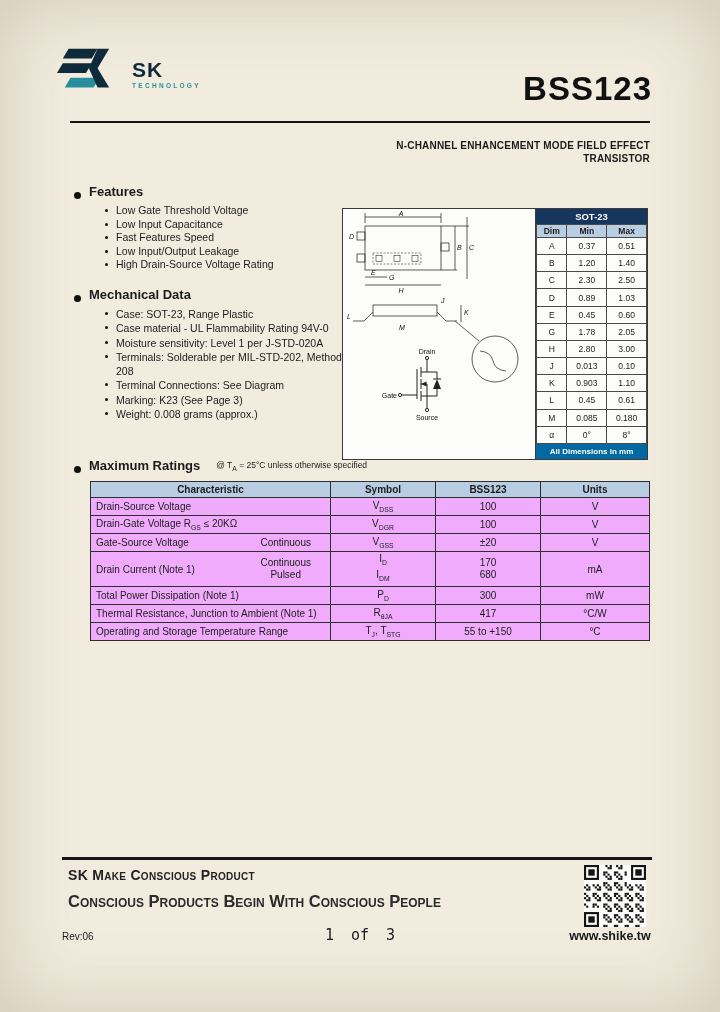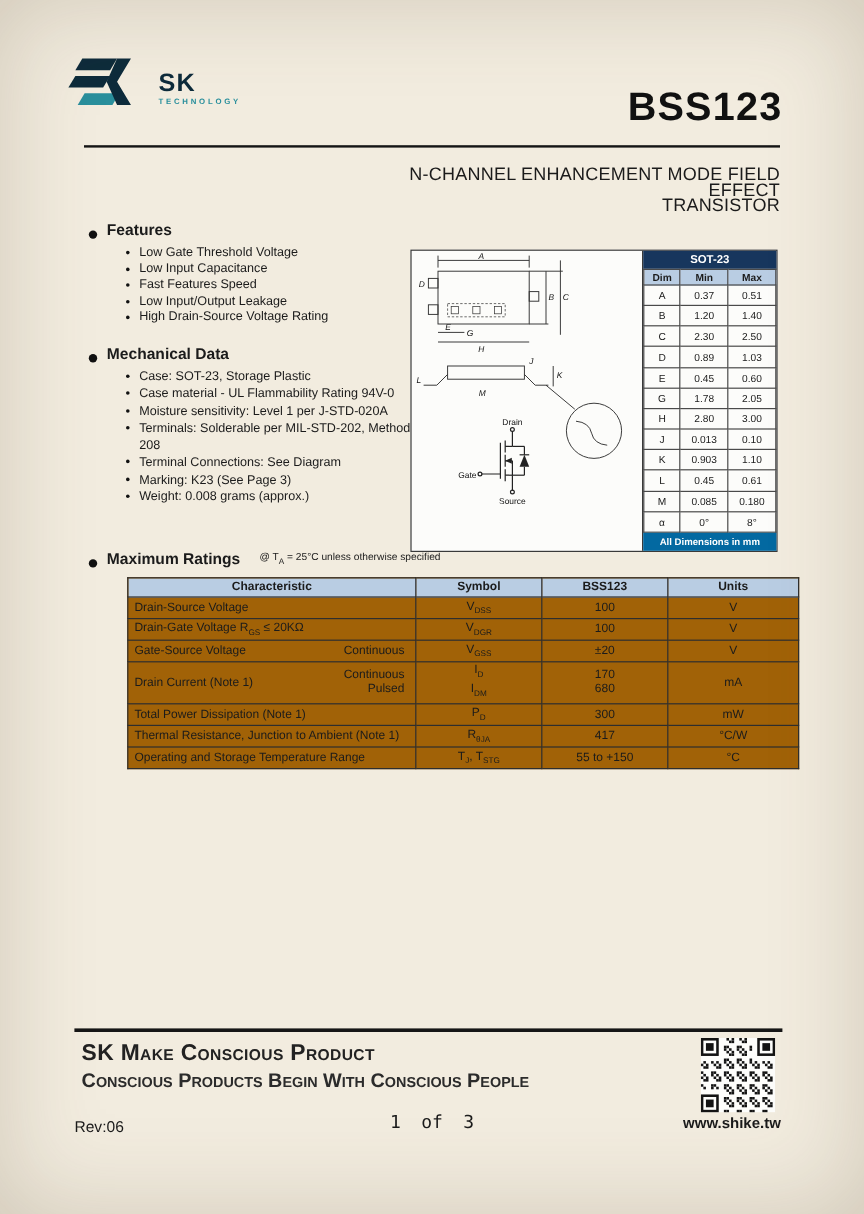--- a/index.html
+++ b/index.html
@@ -13,21 +13,21 @@
     box-shadow:inset 0 0 80px rgba(92,74,44,.22);z-index:9;}
 
   
   .logo{left:56px;top:44px;display:flex;gap:18px;align-items:flex-start;}
   .logo-text-col{margin-top:16px;}
   .logo-sk{font-size:21px;font-weight:800;color:#0d2b3b;letter-spacing:1px;line-height:20px;}
   .logo-tech{font-size:6.5px;font-weight:700;color:#2a8f9c;letter-spacing:2.3px;margin-top:2px;}
   .part{right:68px;top:70px;font-size:33px;font-weight:800;letter-spacing:1px;color:#111;}
   .rule1{left:70px;top:121px;width:580px;height:2px;background:#151515;}
   .subtitle{left:300px;top:139px;width:350px;text-align:right;
-    font-size:15px;font-weight:400;line-height:13px;letter-spacing:.2px;}
+    font-size:10px;font-weight:700;line-height:13px;letter-spacing:.2px;}
 
   
   .section-heading{display:flex;align-items:flex-end;gap:8px;font-weight:700;font-size:13px;}
   .big-bullet{width:7px;height:7px;background:#111;border-radius:50%;flex:0 0 auto;}
   .cond{font-size:8.5px;font-weight:400;margin-left:8px;align-self:center;}
   .bullet-list{margin:0;padding:0;list-style:none;font-size:10.5px;}
   .bullet-list li{padding-left:13px;position:relative;}
   .bullet-list li::before{content:"";position:absolute;left:2px;top:5px;width:3px;height:3px;border-radius:50%;background:#111;}
   #features-list{left:103px;top:204px;line-height:13.5px;}
   #mech-list{left:103px;top:307px;width:252px;line-height:14.3px;}
@@ -40,38 +40,38 @@
     border:1px solid #3a3a3a;display:flex;box-sizing:border-box;}
   .pkg-left{flex:1;position:relative;}
   .pkg-right{width:113px;border-left:1px solid #3a3a3a;display:flex;flex-direction:column;}
   .pkg-title{background:#17365d;color:#fff;font-size:9.5px;font-weight:700;text-align:center;padding:2px 0;}
   .dims{width:100%;border-collapse:collapse;flex:1;}
   .dims th{background:#b9cde3;font-size:8.5px;font-weight:700;border:1px solid #4a4a4a;padding:1px 0;}
   .dims td{font-size:8.5px;text-align:center;border:1px solid #4a4a4a;padding:0;}
   .pkg-foot{background:#0369a1;color:#fff;font-size:8px;font-weight:700;text-align:center;padding:3px 0;}
 
   
-  .ratings{position:absolute;left:106px;top:481px;width:559px;border-collapse:collapse;
-    font-size:10px;background:#a16207;table-layout:fixed;}
+  .ratings{position:absolute;left:90px;top:481px;width:559px;border-collapse:collapse;
+    font-size:10px;background:#f0abfc;table-layout:fixed;}
   .ratings th{background:#b9cde3;border:1px solid #2e2e2e;font-size:10px;font-weight:700;padding:2px 0;}
   .ratings td{border:1px solid #2e2e2e;padding:1px 5px;height:15px;}
   .c1{width:240px;}.c2{width:105px;}.c3{width:105px;}.c4{width:109px;}
   .ctr{text-align:center;}
   .split{display:flex;justify-content:space-between;align-items:center;}
-  .cond-col{margin-right:4px;text-align:right;}
+  .cond-col{margin-right:14px;text-align:center;}
   .line{line-height:12px;}
   sub{font-size:6.8px;}
 
   
   .rule2{left:62px;top:857px;width:590px;height:3px;background:#161616;}
-  .f1{left:68px;top:867px;font-variant:small-caps;font-size:19px;font-weight:700;color:#222;letter-spacing:.3px;}
+  .f1{left:68px;top:867px;font-variant:small-caps;font-size:14px;font-weight:700;color:#222;letter-spacing:.3px;}
   .f2{left:68px;top:892px;font-variant:small-caps;font-size:16.5px;font-weight:700;color:#2b2b2b;}
   .qr{left:584px;top:865px;}
   .website{left:568px;top:929px;width:84px;text-align:center;font-size:12.5px;font-weight:700;}
-  .rev{left:62px;top:931px;font-size:13px;}
+  .rev{left:62px;top:931px;font-size:10px;}
   .pageno{left:260px;top:926px;width:200px;text-align:center;
     font-family:"DejaVu Sans Mono",monospace;font-size:15px;word-spacing:8px;}
 
   svg text{font-family:"Liberation Sans",sans-serif;}
   .dimtxt{font-size:7px;font-style:italic;fill:#111;}
   .pintxt{font-size:7px;fill:#111;}
 </style>
 </head>
 <body>
 
@@ -108,21 +108,21 @@
   <li>Fast Features Speed</li>
   <li>Low Input/Output Leakage</li>
   <li>High Drain-Source Voltage Rating</li>
 </ul>
 
 <div class="abs section-heading" id="mech-head">
   <span class="big-bullet"></span>
   <span>Mechanical Data</span>
 </div>
 <ul class="abs bullet-list" id="mech-list">
-  <li>Case: SOT-23, Storage Plastic</li>
+  <li>Case: SOT-23, Range Plastic</li>
   <li>Case material - UL Flammability Rating 94V-0</li>
   <li>Moisture sensitivity:  Level 1 per J-STD-020A</li>
   <li>Terminals: Solderable per MIL-STD-202, Method 208</li>
   <li>Terminal Connections: See Diagram</li>
   <li>Marking: K23 (See Page 3)</li>
   <li>Weight: 0.008 grams (approx.)</li>
 </ul>
 
 <div class="abs pkgbox">
   <div class="pkg-left">

